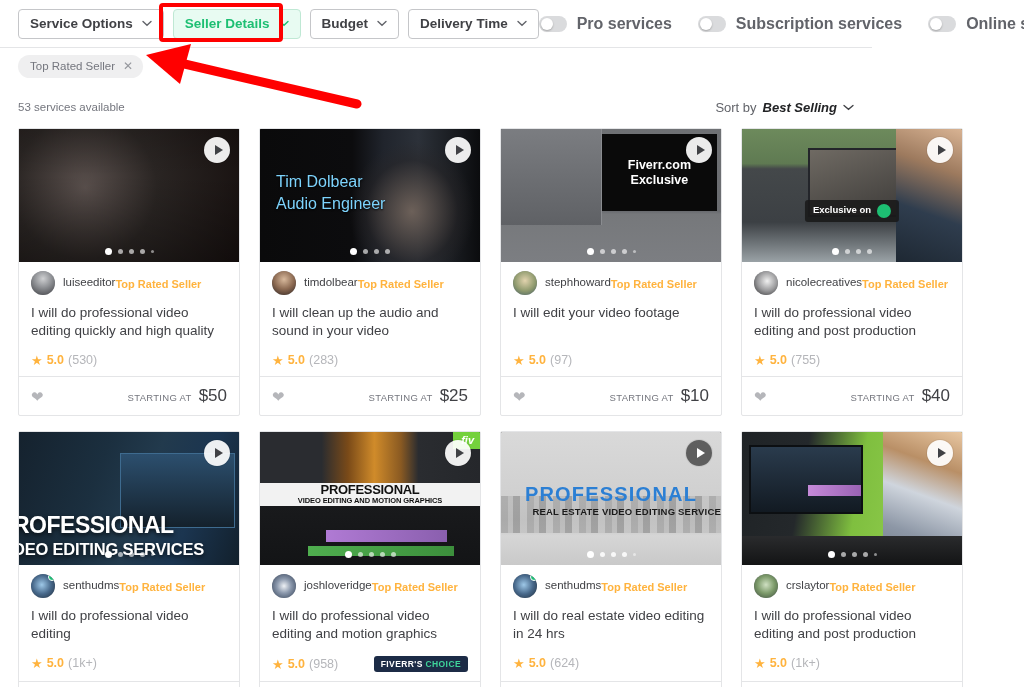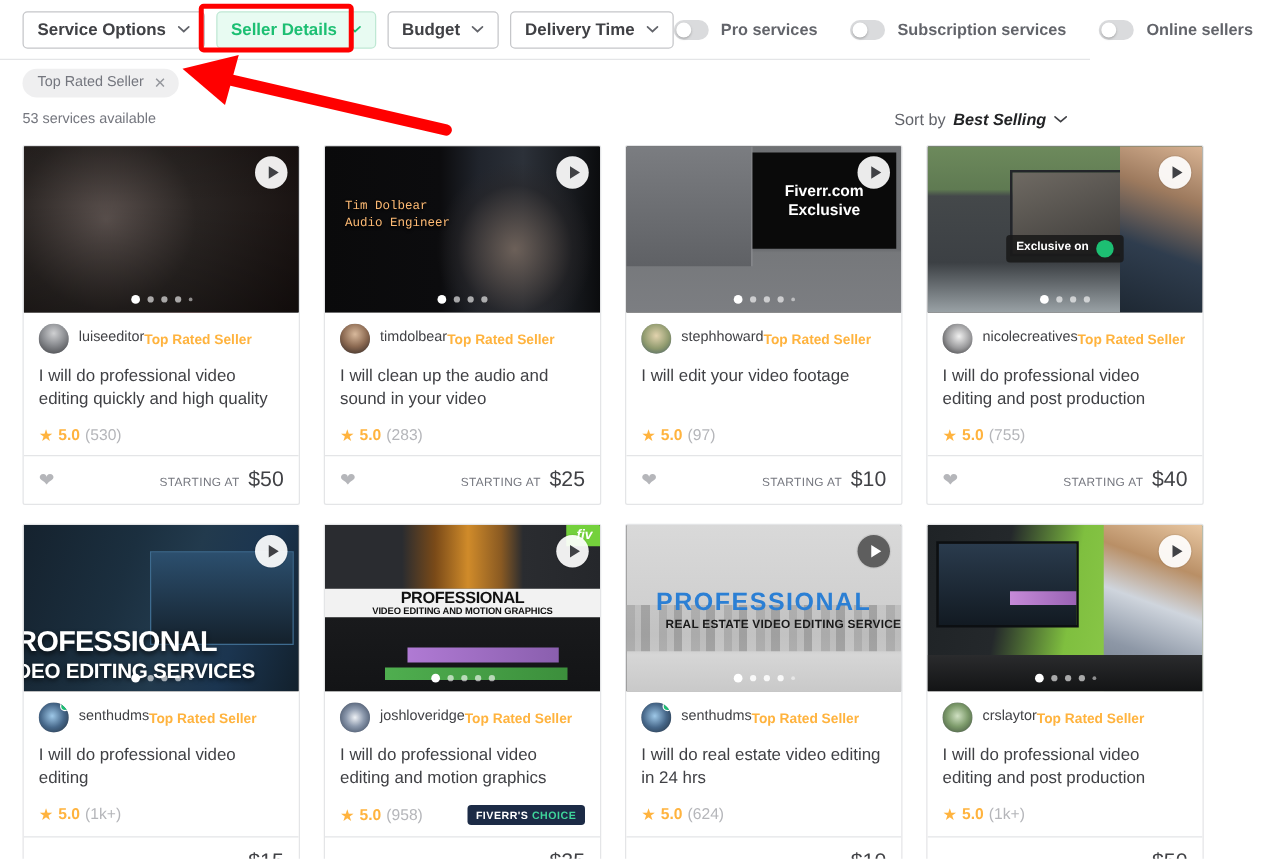--- a/index.html
+++ b/index.html
@@ -62,40 +62,40 @@
     background: #dadbdd;
     position: relative;
     flex: none;
   }
   .switch .knob {
     position: absolute; top: 2px; left: 2px;
     width: 12px; height: 12px; border-radius: 50%;
     background: #fff;
     box-shadow: 0 1px 2px rgba(0,0,0,.25);
   }
-  .toggle-label { font-size: 13px; color: #62646a; font-weight: bold; white-space: nowrap; }
+  .toggle-label { font-size: 16px; color: #62646a; font-weight: bold; white-space: nowrap; }
 
   
   .subbar { position: relative; padding: 0 18px; }
   .chip-row { padding-top: 10px; height: 26px; display: flex; align-items: center; }
   .chip {
     display: inline-flex; align-items: center; gap: 8px;
     height: 23px;
     background: #efeff0;
     border-radius: 999px;
     padding: 0 10px 0 12px;
     font-size: 11.5px;
     color: #74767e;
     cursor: pointer;
   }
   .chip .chip-x { font-size: 12px; color: #95979d; line-height: 1; }
   .count-row {
     display: flex; align-items: center;
     height: 30px;
-    margin-top: 6px;
+    margin-top: 18px;
   }
   .count-text { font-size: 11.5px; color: #74767e; }
   .sort-wrap {
     margin-left: auto;
     display: flex; align-items: center; gap: 6px;
     font-size: 13px;
     cursor: pointer;
   }
   .sort-label { color: #62646a; }
   .sort-value { color: #222325; font-weight: bold; font-style: italic; }
@@ -362,21 +362,21 @@
         </span>
       </div>
     </div>
 
     <div class="card">
       <div class="thumb">
         <div class="bg" style="background:
              linear-gradient(90deg,#0a0a0b 0%,#0c0c0e 42%,#20242c 56%,#2c3139 72%,#0b0c0e 100%);"></div>
         <div class="bg" style="background:
              radial-gradient(ellipse 38% 70% at 69% 62%, rgba(120,105,95,.85) 0%, rgba(40,38,40,.5) 55%, rgba(0,0,0,0) 75%);"></div>
-        <div style="position:absolute;left:16px;top:42px;color:#fdba74;font-size:10px;line-height:1.35;text-shadow:0 1px 2px #000;font-family:Liberation Mono, monospace;">
+        <div style="position:absolute;left:16px;top:42px;color:#7dd3fc;font-size:16px;line-height:1.35;text-shadow:0 1px 2px #000;">
           <div>Tim Dolbear</div>
           <div>Audio Engineer</div>
         </div>
         <div class="play-btn">
             <span class="tri"></span>
           </div>
         <div class="dots">
           <i class="on"></i>
             <i></i>
             <i></i>

